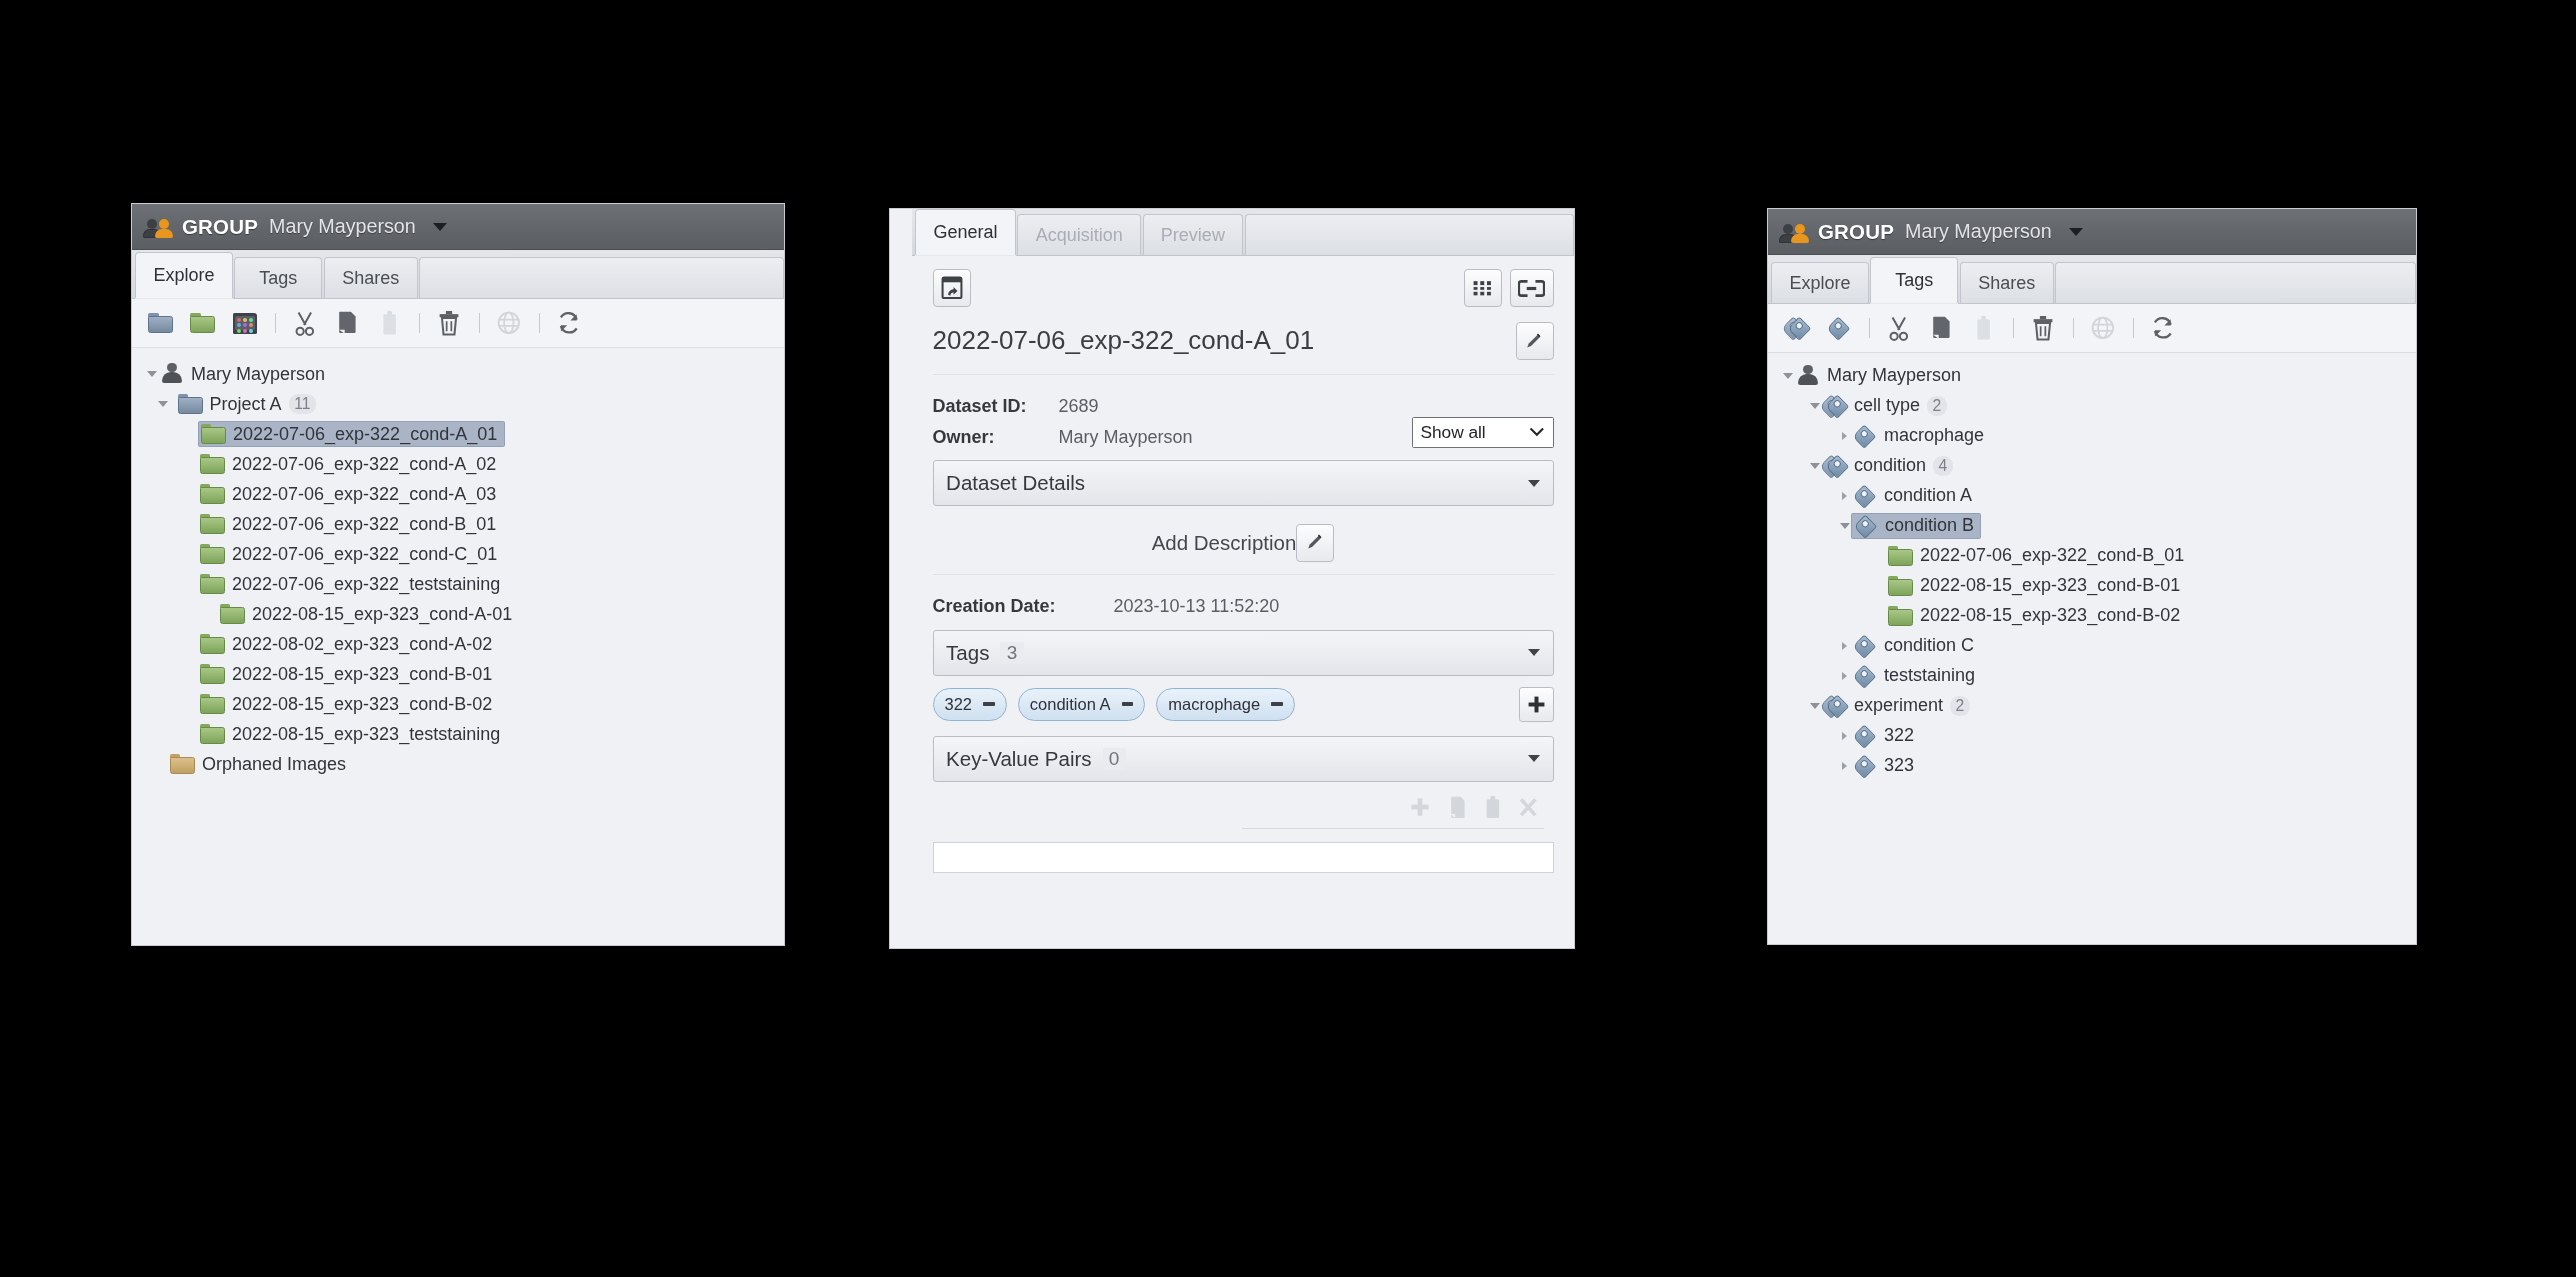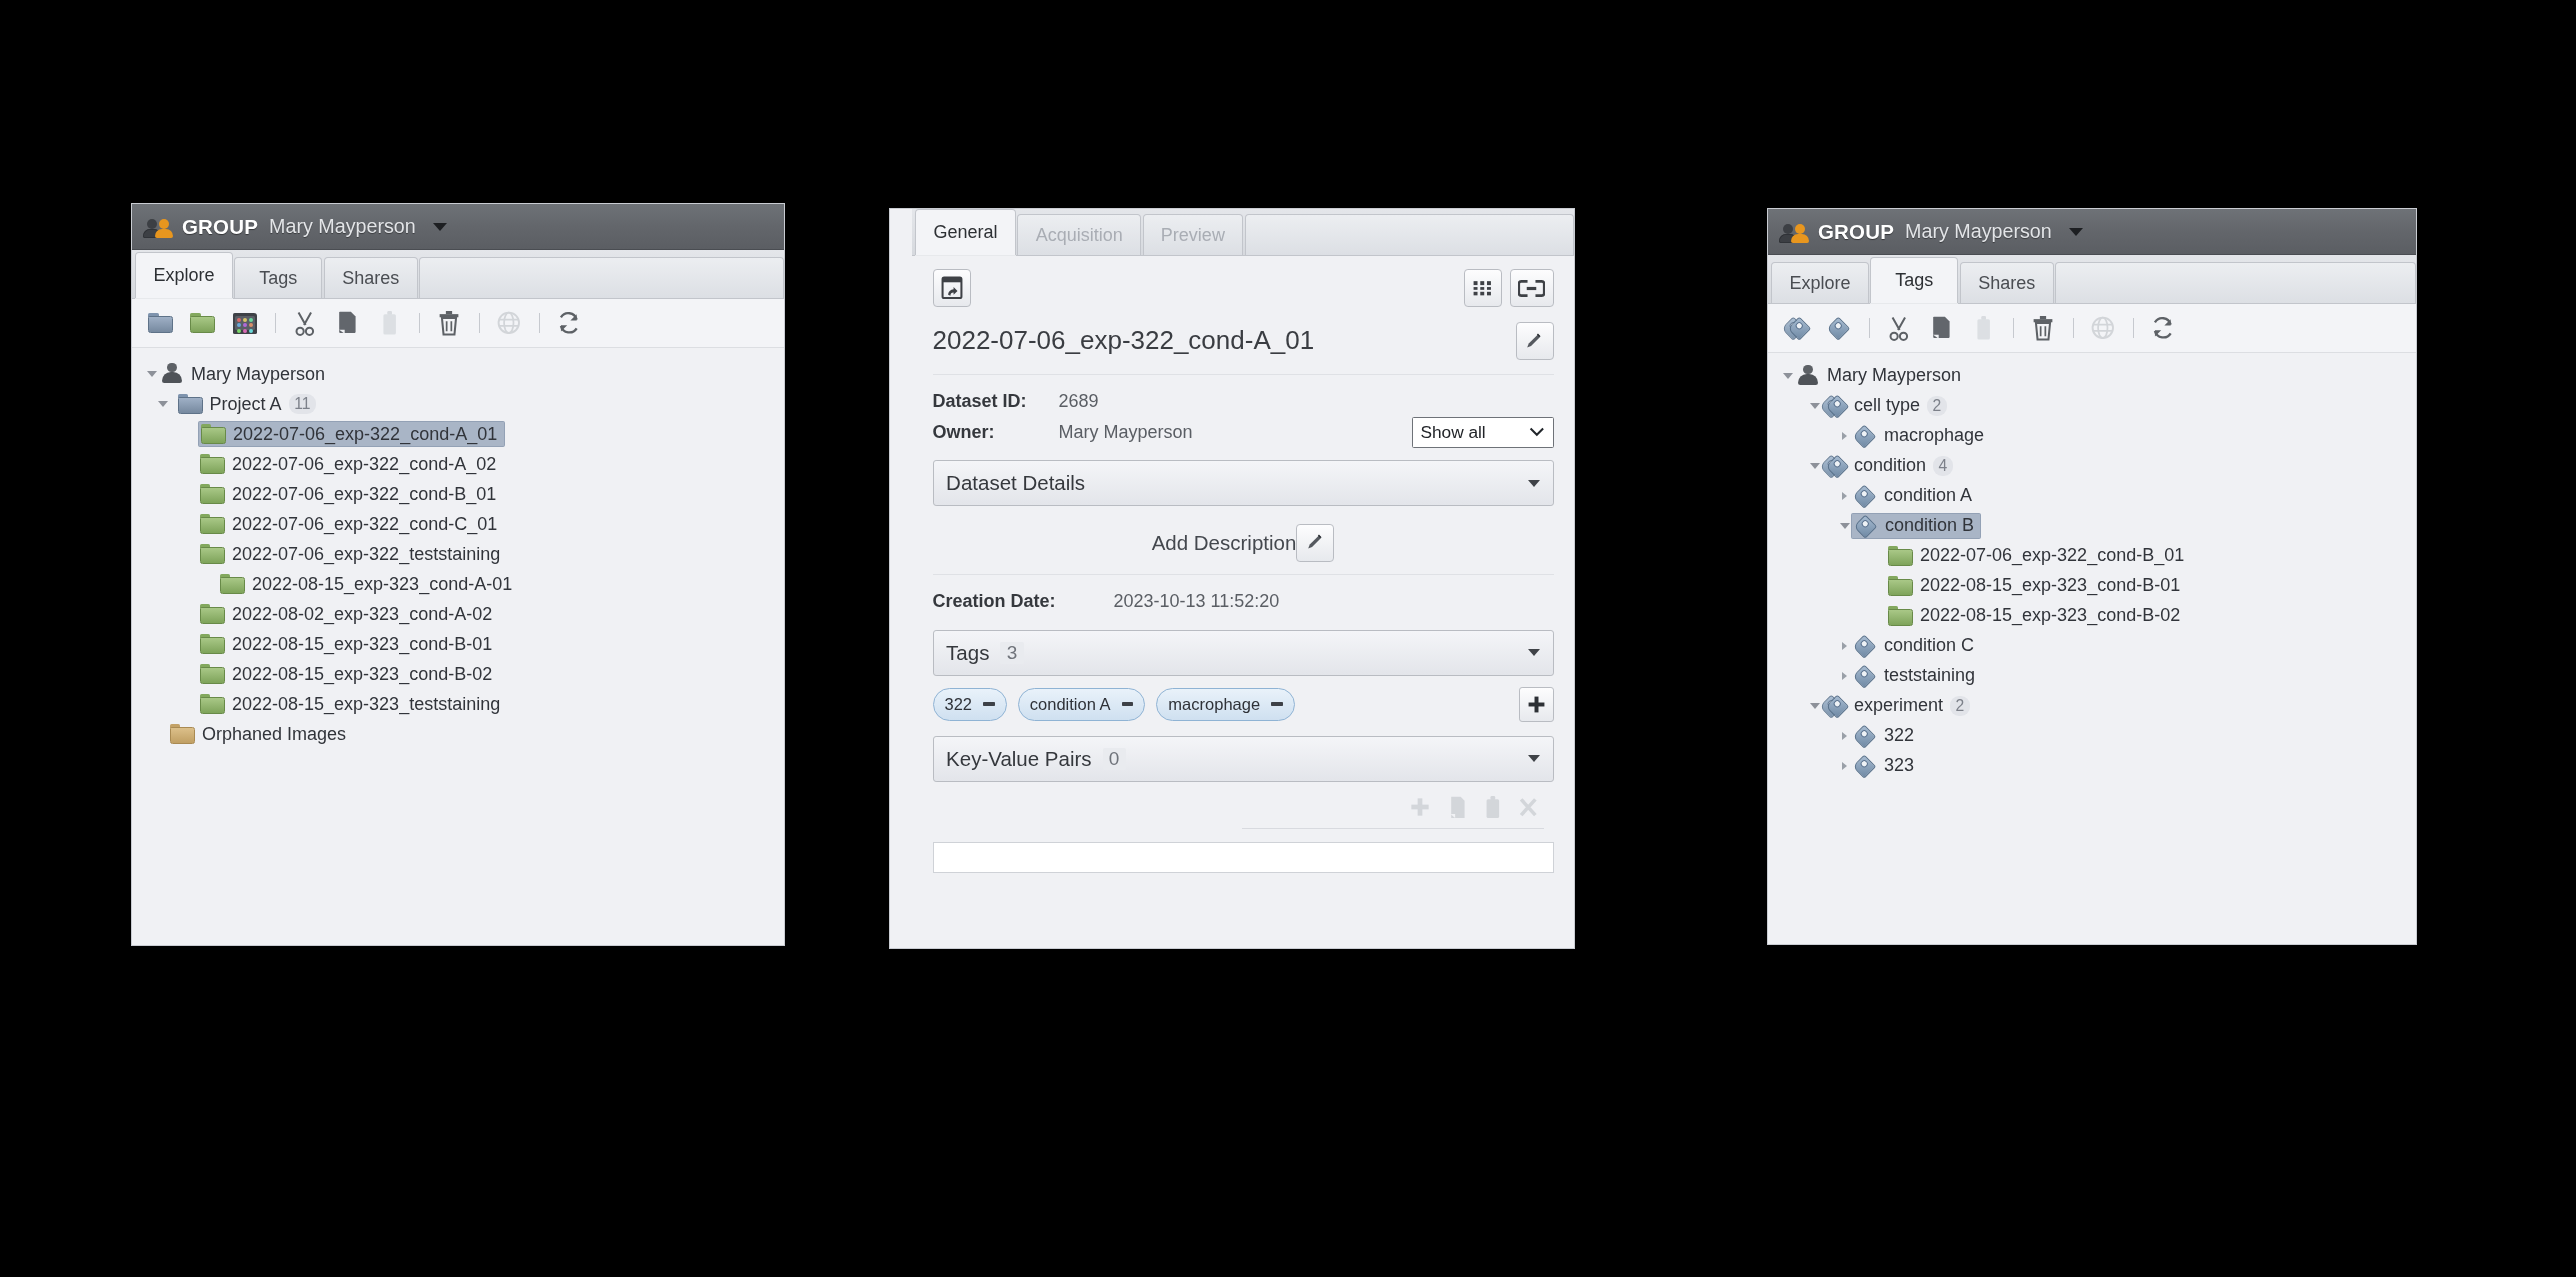--- a/index.html
+++ b/index.html
@@ -162,21 +162,21 @@
   .toprow { display:flex; align-items:center; justify-content:space-between; height:58px; padding: 6.3px 20.5px 0; }
   .sqbtn {
     width: 38px; height: 38px; border: 0.8px solid #b9bcc2; border-radius: 3.9px;
     background: linear-gradient(to bottom,#fdfdfe,#e7e9ed);
     display:flex; align-items:center; justify-content:center;
   }
   .sqbtn.wide { width: 44px; }
   .title-row { display:flex; align-items:center; justify-content:space-between; padding: 7.9px 20.5px 0; }
   .ds-title { font-size: 26px; color: #3a3d42; }
   .hr { height:0.8px; background:#dfe1e5; margin: 14px 20.5px 0; }
-  .kv { display:flex; align-items:center; padding: 0 20.5px; height: 31px; font-size: 18px; }
+  .kv { display:flex; align-items:flex-end; padding: 0 20.5px; height: 31px; font-size: 18px; }
   .kv .k { width: 126px; color: #35383d; font-weight: bold; }
   .kv .v { color: #5a5e64; }
   .selectbox {
     margin-left:auto; width: 142px; height: 31px; background:#fff;
     border: 1.6px solid #6e7278; border-radius: 1.6px;
     display:flex; align-items:center; justify-content:space-between;
     padding: 0 7.9px; font-size: 17.3px; color:#212428;
   }
   .accordion {
     margin: 12.6px 20.5px 0; height: 46px;
@@ -352,20 +352,29 @@
               <span class="lbl">2022-07-06_exp-322_cond-A_01</span>
             </span>
           </div>
           <div class="row" style="padding-left: 68px;">
             <span class="hl">
               <span class="folder fd-green">
                 <span class="tabp"></span>
                 <span class="body"></span>
               </span>
               <span class="lbl">2022-07-06_exp-322_cond-A_02</span>
+            </span>
+          </div>
+          <div class="row" style="padding-left: 68px;">
+            <span class="hl">
+              <span class="folder fd-green">
+                <span class="tabp"></span>
+                <span class="body"></span>
+              </span>
+              <span class="lbl">2022-07-06_exp-322_cond-A_03</span>
             </span>
           </div>
           <div class="row" style="padding-left: 68px;">
             <span class="hl">
               <span class="folder fd-green">
                 <span class="tabp"></span>
                 <span class="body"></span>
               </span>
               <span class="lbl">2022-07-06_exp-322_cond-B_01</span>
             </span>

